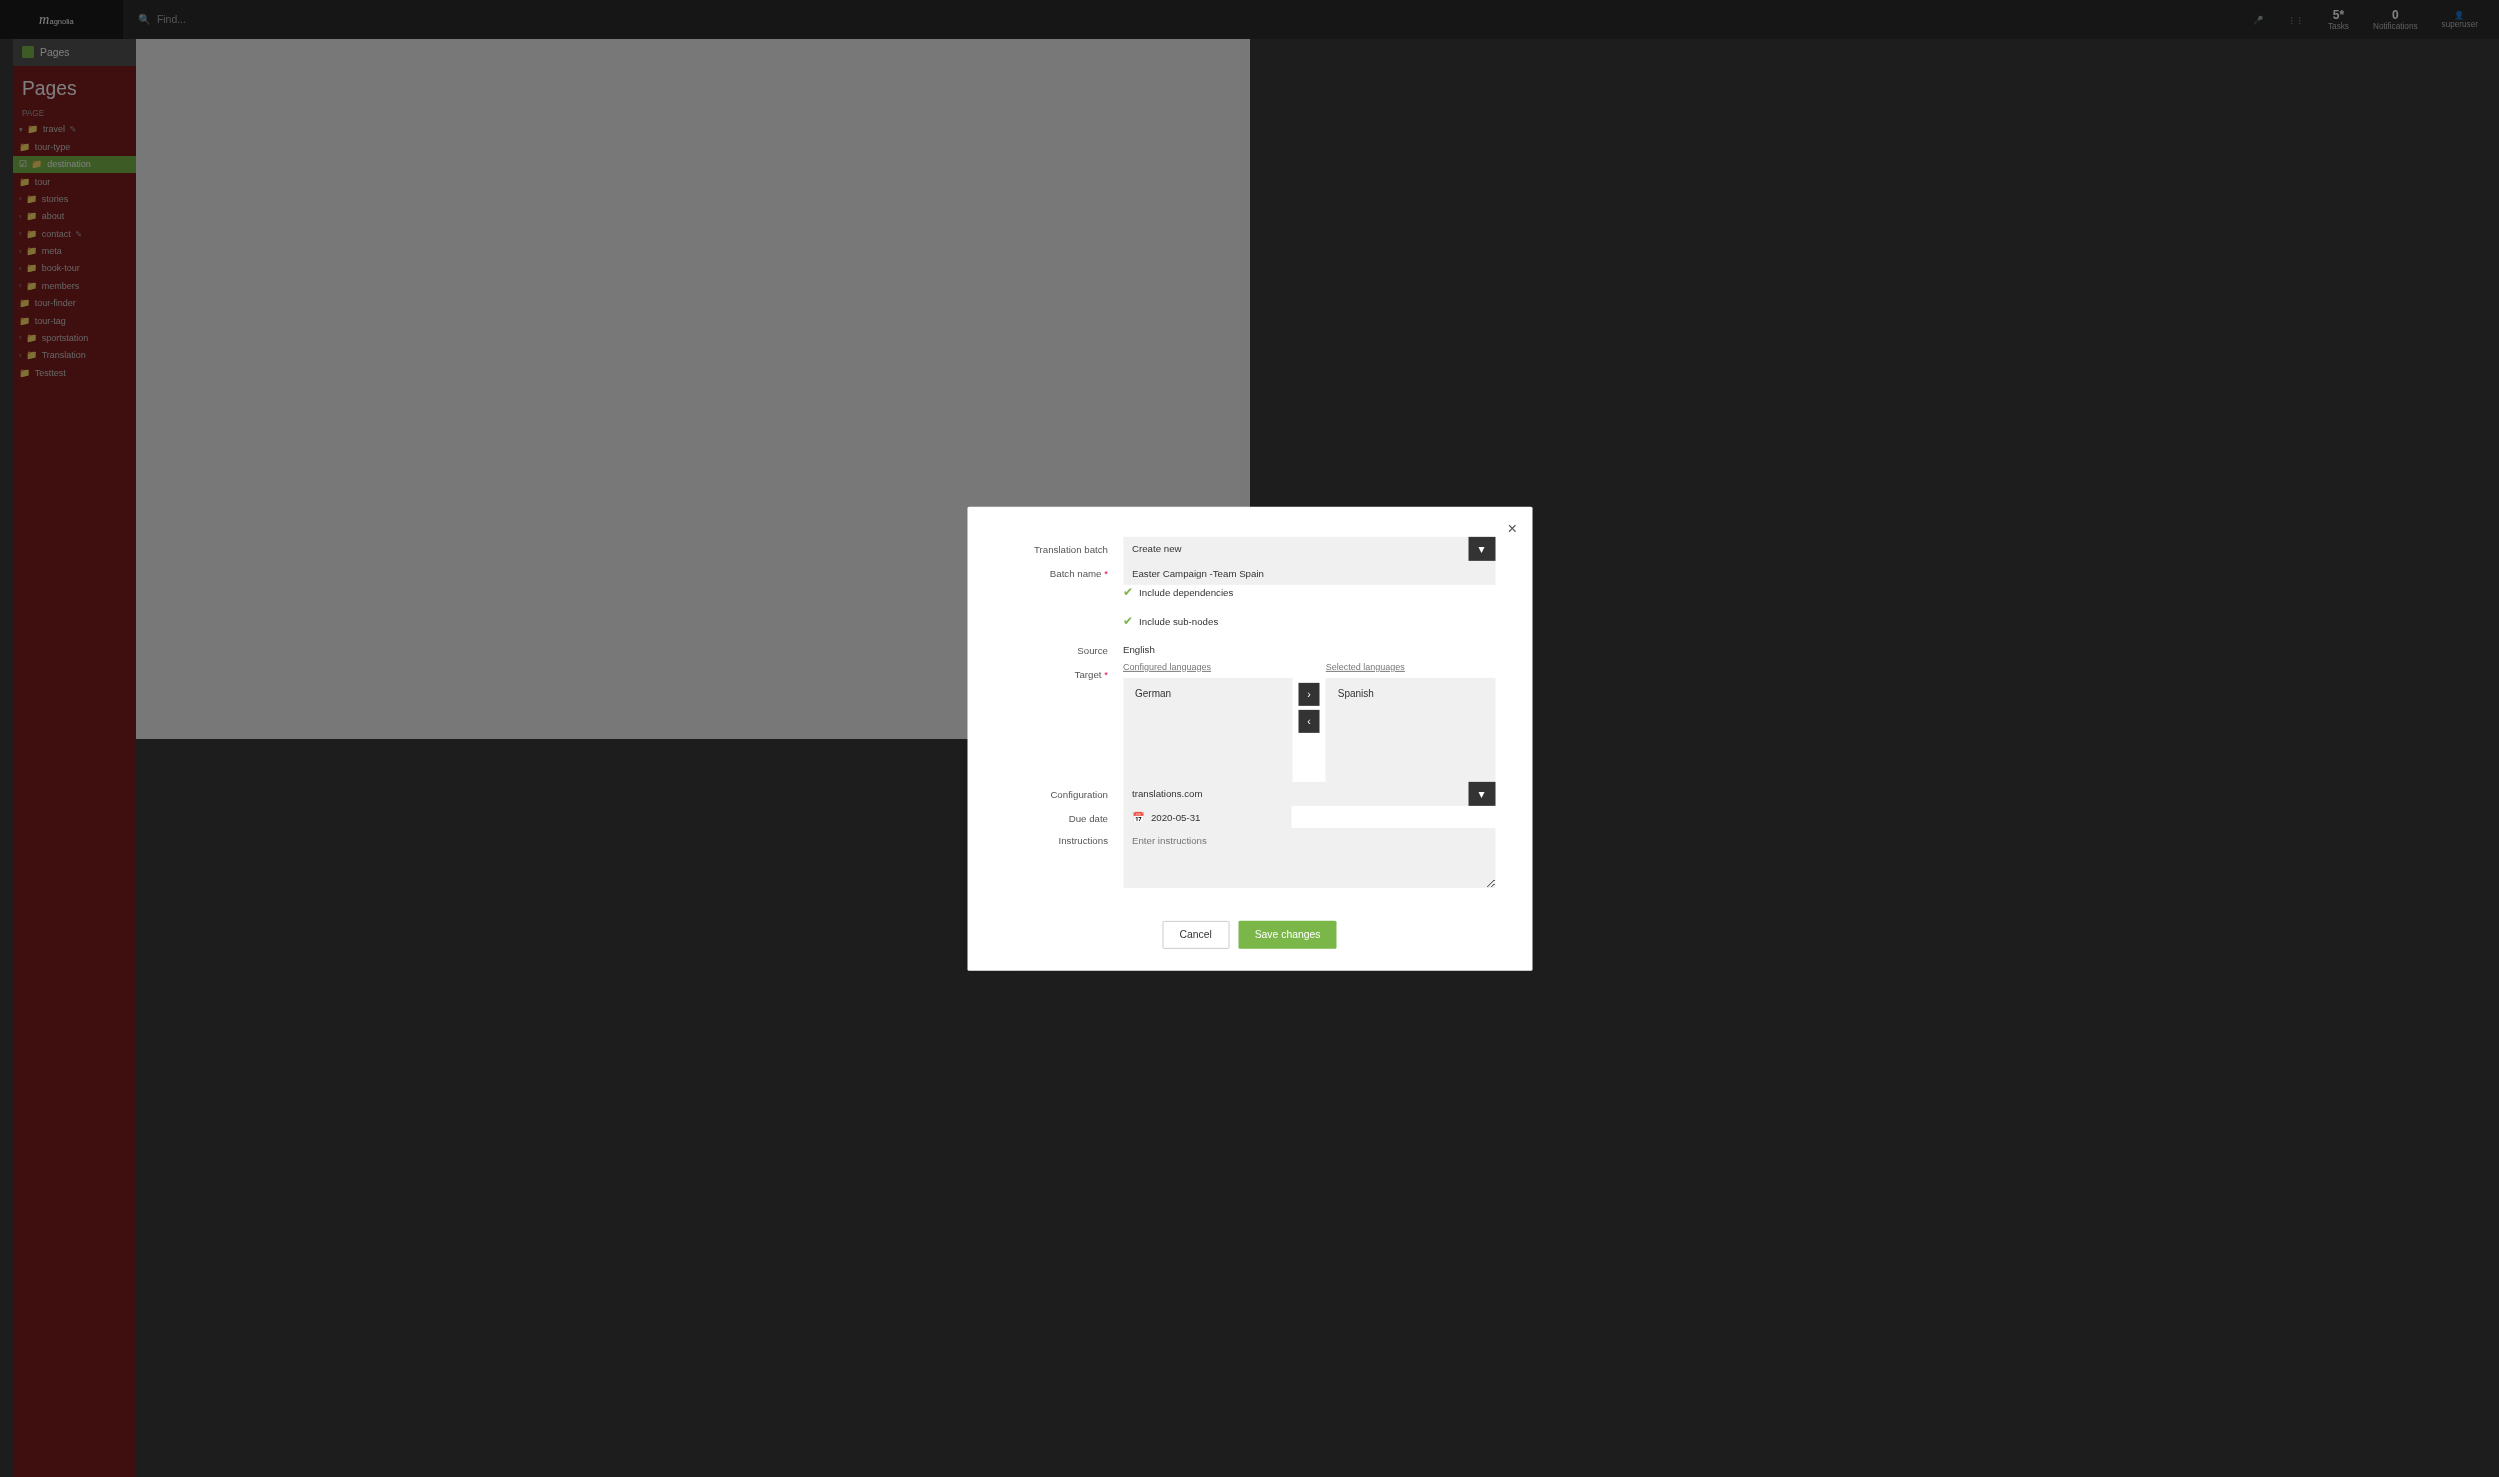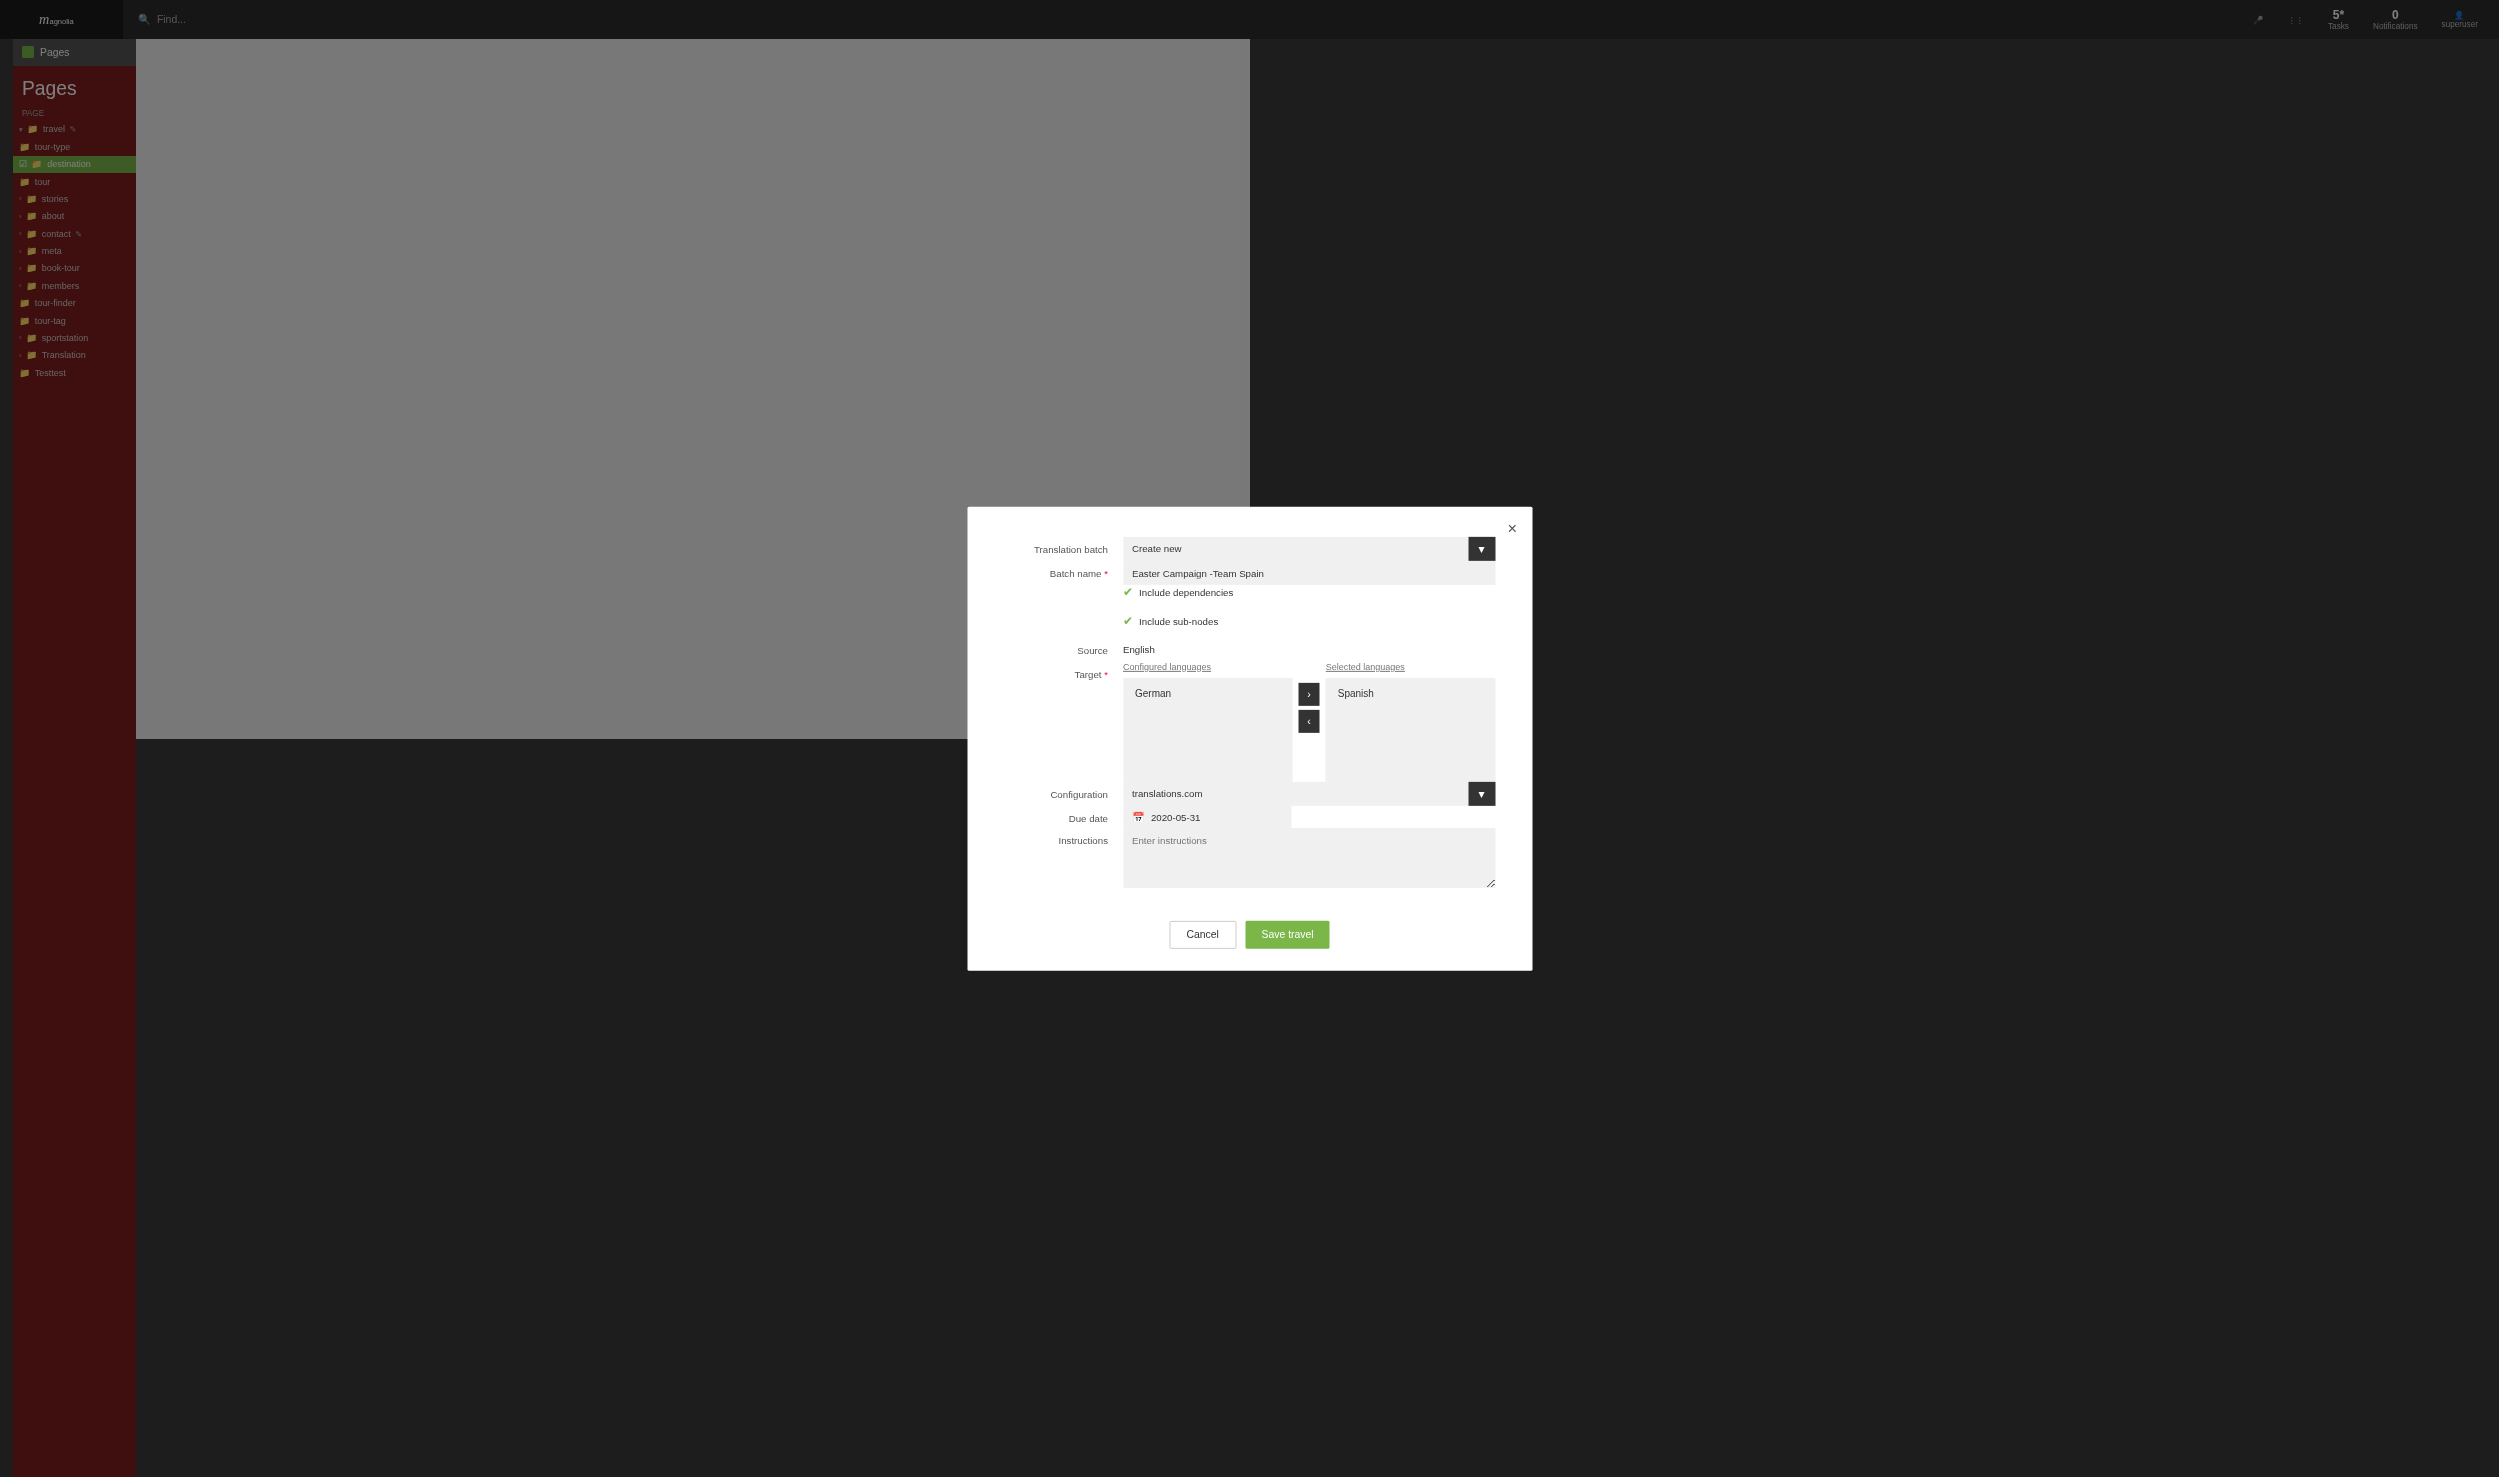--- a/index.html
+++ b/index.html
@@ -346,16 +346,16 @@
 
   <div class="form-row">
     <div class="form-label">Instructions</div>
     <div class="form-control">
       <textarea class="textarea-field" placeholder="Enter instructions" style=""></textarea>
     </div>
   </div>
 
   <div class="modal-footer">
     <button class="btn-cancel">Cancel</button>
-    <button class="btn-save">Save travel</button>
+    <button class="btn-save">Save changes</button>
   </div>
 </div>
 
 
 </body></html>

